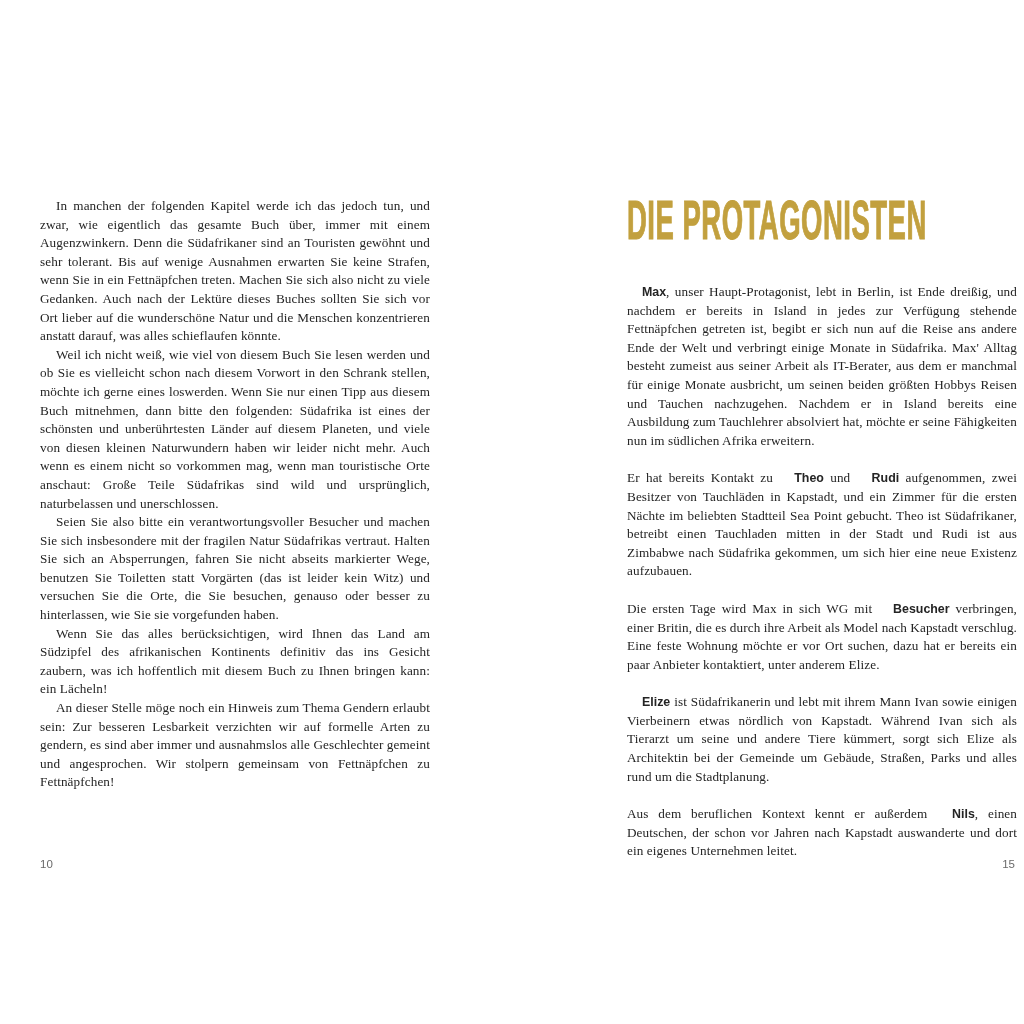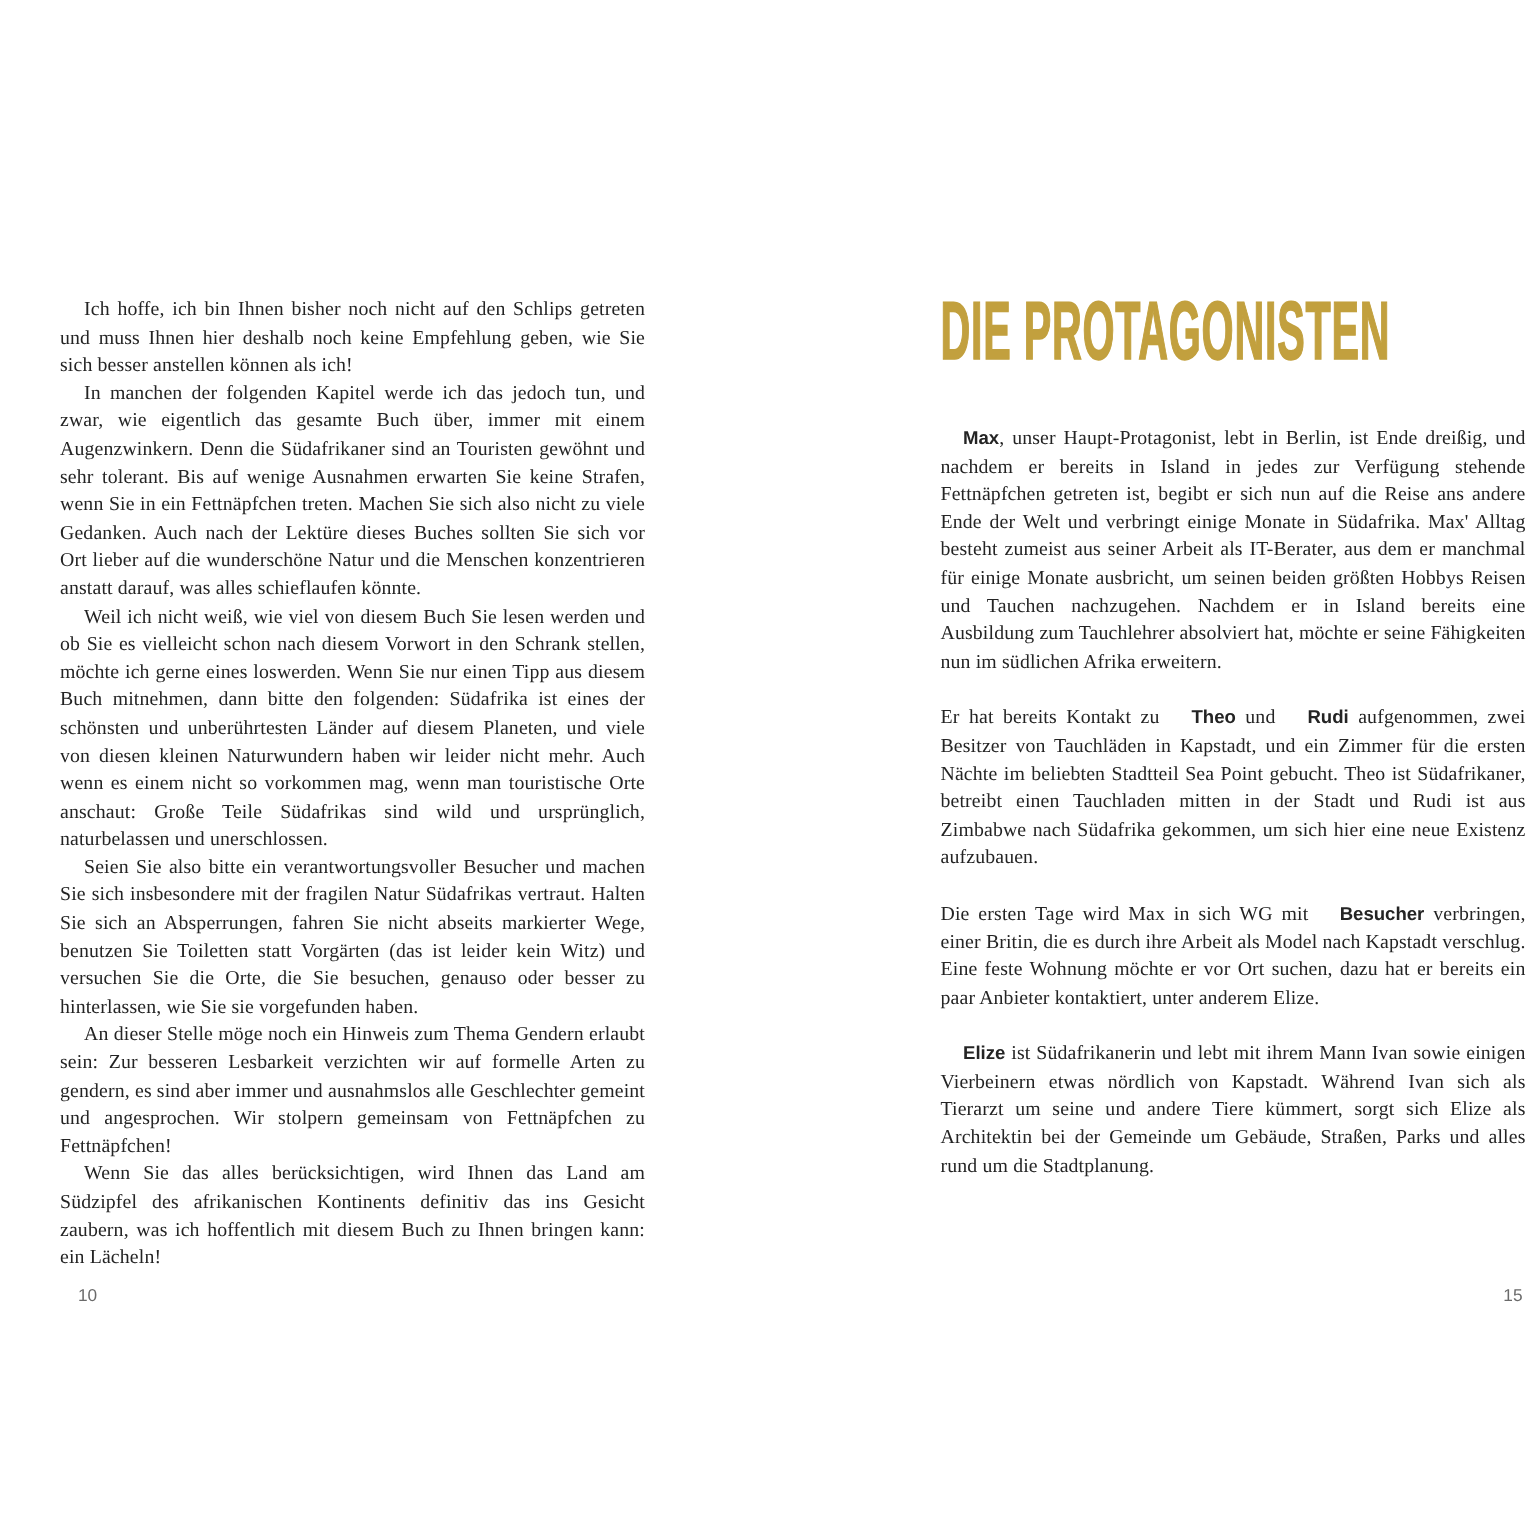--- a/index.html
+++ b/index.html
@@ -55,44 +55,44 @@
     letter-spacing: 1px;
   }
 
   .page-number {
     position: absolute;
     top: 858px;
     font-family: "Liberation Sans", sans-serif;
     font-size: 11.5px;
     color: var(--pagenum);
   }
-  .page-number.left  { left: 12px; }
+  .page-number.left  { left: 0; }
   .page-number.right { right: 2px; }
 </style>
 </head>
 <body>
 
 <div class="spread">
 
   <div class="page page-left">
     <div class="text-column">
-        <p class="para indent"><span>Ich hoffe, ich bin Ihnen bisher noch nicht auf den Schlips getreten und muss Ihnen hier deshalb noch keine Empfehlung geben, wie Sie sich besser anstellen können als ich!</span></p>
         <p class="para indent"><span>In manchen der folgenden Kapitel werde ich das jedoch tun, und zwar, wie eigentlich das gesamte Buch über, immer mit einem Augenzwinkern. Denn die Südafrikaner sind an Touristen gewöhnt und sehr tolerant. Bis auf wenige Ausnahmen erwarten Sie keine Strafen, wenn Sie in ein Fettnäpfchen treten. Machen Sie sich also nicht zu viele Gedanken. Auch nach der Lektüre dieses Buches sollten Sie sich vor Ort lieber auf die wunderschöne Natur und die Menschen konzentrieren anstatt darauf, was alles schieflaufen könnte.</span></p>
         <p class="para indent"><span>Weil ich nicht weiß, wie viel von diesem Buch Sie lesen werden und ob Sie es vielleicht schon nach diesem Vorwort in den Schrank stellen, möchte ich gerne eines loswerden. Wenn Sie nur einen Tipp aus diesem Buch mitnehmen, dann bitte den folgenden: Südafrika ist eines der schönsten und unberührtesten Länder auf diesem Planeten, und viele von diesen kleinen Naturwundern haben wir leider nicht mehr. Auch wenn es einem nicht so vorkommen mag, wenn man touristische Orte anschaut: Große Teile Südafrikas sind wild und ursprünglich, naturbelassen und unerschlossen.</span></p>
         <p class="para indent"><span>Seien Sie also bitte ein verantwortungsvoller Besucher und machen Sie sich insbesondere mit der fragilen Natur Südafrikas vertraut. Halten Sie sich an Absperrungen, fahren Sie nicht abseits markierter Wege, benutzen Sie Toiletten statt Vorgärten (das ist leider kein Witz) und versuchen Sie die Orte, die Sie besuchen, genauso oder besser zu hinterlassen, wie Sie sie vorgefunden haben.</span></p>
+        <p class="para indent"><span>Wenn Sie das alles berücksichtigen, wird Ihnen das Land am Südzipfel des afrikanischen Kontinents definitiv das ins Gesicht zaubern, was ich hoffentlich mit diesem Buch zu Ihnen bringen kann: ein Lächeln!</span></p>
         <p class="para indent"><span>An dieser Stelle möge noch ein Hinweis zum Thema Gendern erlaubt sein: Zur besseren Lesbarkeit verzichten wir auf formelle Arten zu gendern, es sind aber immer und ausnahmslos alle Geschlechter gemeint und angesprochen. Wir stolpern gemeinsam von Fettnäpfchen zu Fettnäpfchen!</span></p>
-        <p class="para indent"><span>Wenn Sie das alles berücksichtigen, wird Ihnen das Land am Südzipfel des afrikanischen Kontinents definitiv das ins Gesicht zaubern, was ich hoffentlich mit diesem Buch zu Ihnen bringen kann: ein Lächeln!</span></p>
       </div>
     <div class="page-number left">10</div>
   </div>
 
   <div class="page page-right">
     <h1 class="chapter-heading">DIE PROTAGONISTEN</h1>
     <div class="text-column">
         <p class="para"><span class="name-bold">Max</span><span>, unser Haupt-Protagonist, lebt in Berlin, ist Ende dreißig, und nachdem er bereits in Island in jedes zur Verfügung stehende Fettnäpfchen getreten ist, begibt er sich nun auf die Reise ans andere Ende der Welt und verbringt einige Monate in Südafrika. Max' Alltag besteht zumeist aus seiner Arbeit als IT-Berater, aus dem er manchmal für einige Monate ausbricht, um seinen beiden größten Hobbys Reisen und Tauchen nachzugehen. Nachdem er in Island bereits eine Ausbildung zum Tauchlehrer absolviert hat, möchte er seine Fähigkeiten nun im südlichen Afrika erweitern.</span></p>
         <p class="para"><span>Er hat bereits Kontakt zu </span><span class="name-bold">Theo</span><span> und </span><span class="name-bold">Rudi</span><span> aufgenommen, zwei Besitzer von Tauchläden in Kapstadt, und ein Zimmer für die ersten Nächte im beliebten Stadtteil Sea Point gebucht. Theo ist Südafrikaner, betreibt einen Tauchladen mitten in der Stadt und Rudi ist aus Zimbabwe nach Südafrika gekommen, um sich hier eine neue Existenz aufzubauen.</span></p>
         <p class="para"><span>Die ersten Tage wird Max in sich WG mit </span><span class="name-bold">Besucher</span><span> verbringen, einer Britin, die es durch ihre Arbeit als Model nach Kapstadt verschlug. Eine feste Wohnung möchte er vor Ort suchen, dazu hat er bereits ein paar Anbieter kontaktiert, unter anderem Elize.</span></p>
         <p class="para"><span class="name-bold">Elize</span><span> ist Südafrikanerin und lebt mit ihrem Mann Ivan sowie einigen Vierbeinern etwas nördlich von Kapstadt. Während Ivan sich als Tierarzt um seine und andere Tiere kümmert, sorgt sich Elize als Architektin bei der Gemeinde um Gebäude, Straßen, Parks und alles rund um die Stadtplanung.</span></p>
+        <p class="para"><span>Aus dem beruflichen Kontext kennt er außerdem </span><span class="name-bold">Nils</span><span>, einen Deutschen, der schon vor Jahren nach Kapstadt auswanderte und dort ein eigenes Unternehmen leitet.</span></p>
       </div>
     <div class="page-number right">15</div>
   </div>
 
 </div>
 
 </body></html>

